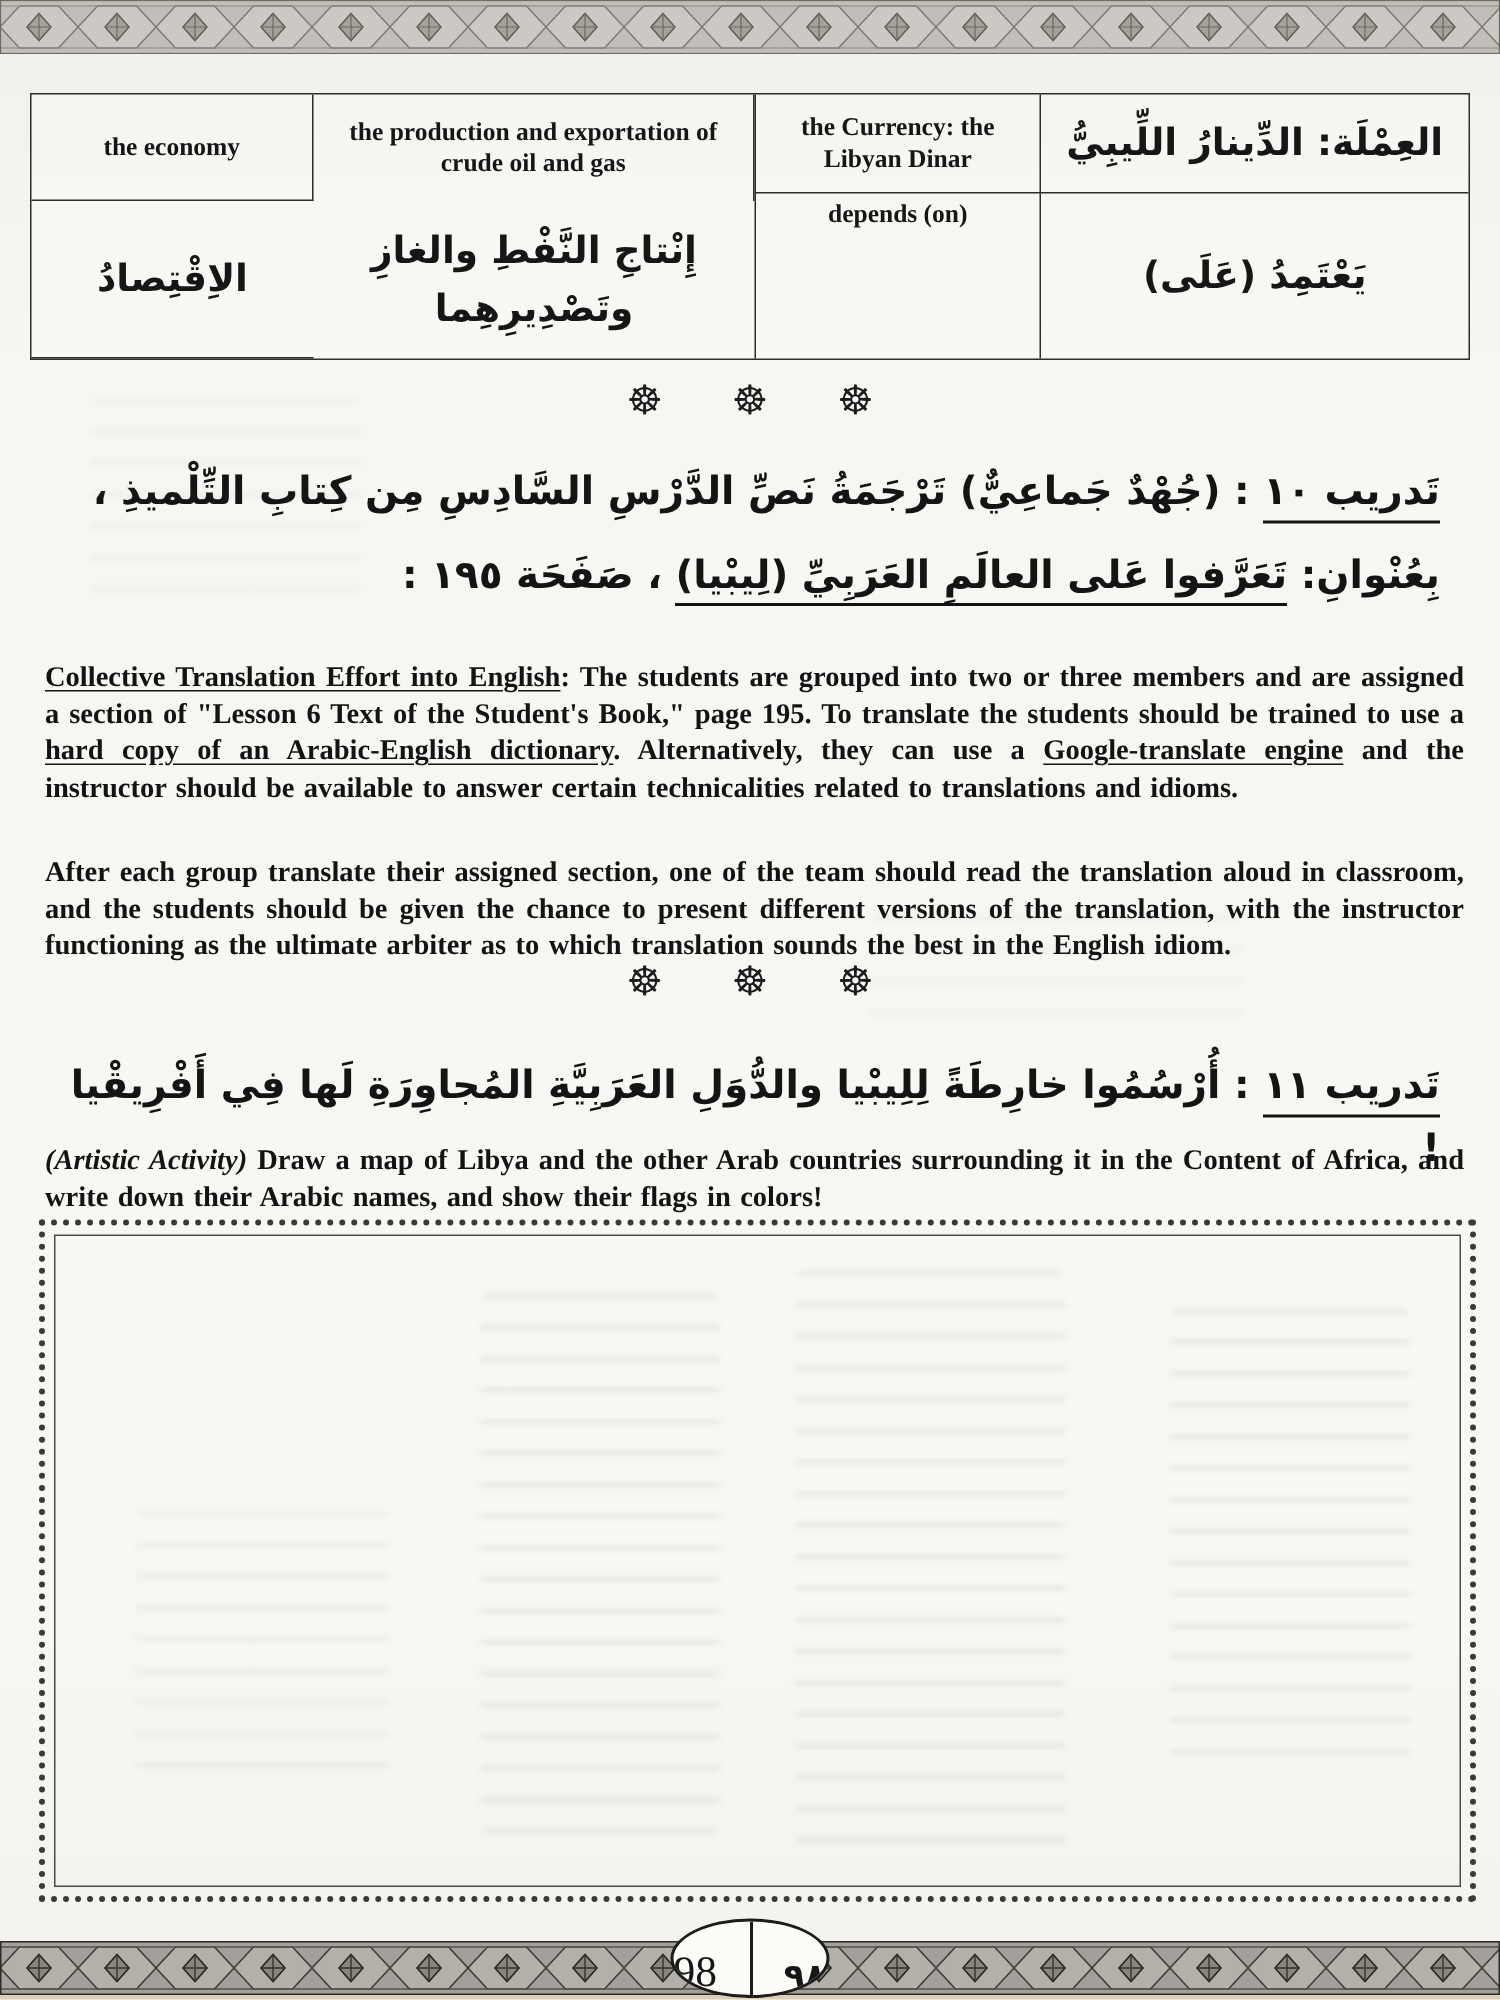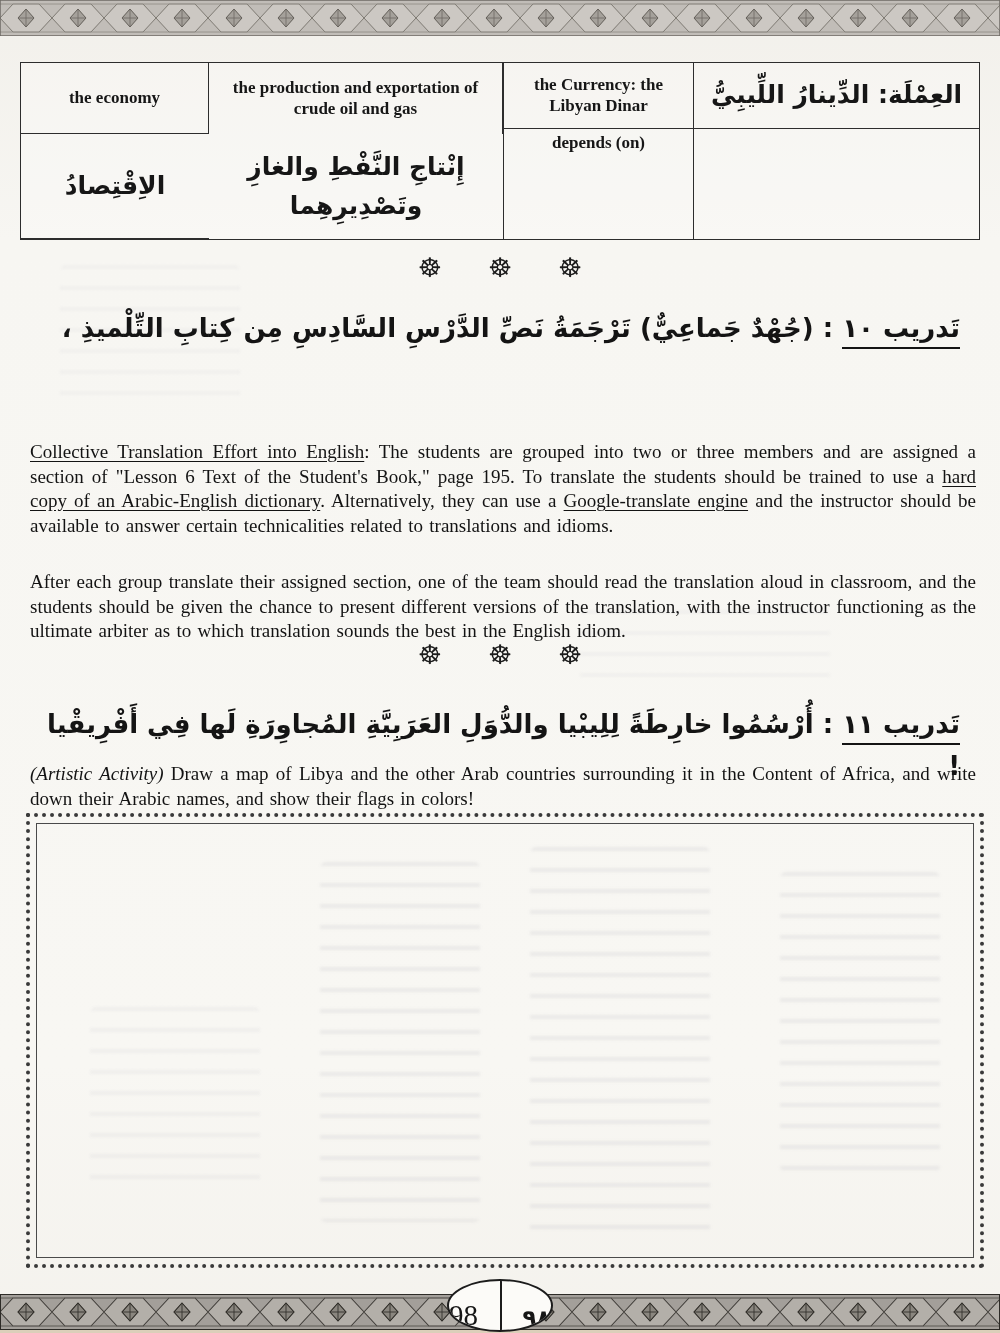--- a/index.html
+++ b/index.html
@@ -43,21 +43,21 @@
     font-family:"DejaVu Sans",sans-serif;font-weight:700;font-size:26px;line-height:1.6;color:#141414;
   }
   .ex10-l1{top:308px;}
   .ex10-l2{top:364px;}
   .ex11-l1{top:688px;margin-top:16px;}
   .u-ar{border-bottom:2.4px solid #141414;padding-bottom:4px;}
   .u-ar2{border-bottom:2.2px solid #141414;padding-bottom:3px;}
   
   .para{
     position:absolute;left:30px;width:946px;
-    font-family:"Liberation Serif",serif;font-weight:400;font-size:19px;line-height:24.6px;
+    font-family:"Liberation Serif",serif;font-weight:700;font-size:19px;line-height:24.6px;
     text-align:justify;color:#131313;word-spacing:1.5px;
   }
   .para-1{top:421px;}
   .para-2{top:551px;}
   .note{top:743px;}
   .u-en{text-decoration:underline;text-underline-offset:3px;}
   .it{font-style:italic;}
   
   .draw-box{
     position:absolute;top:813px;left:26px;width:958px;height:455px;box-sizing:border-box;
@@ -108,31 +108,35 @@
     <div class="vt-half vt-left">
       <div class="vt-cell c-en b-r b-b">the economy</div>
       <div class="vt-cell c-en b-r">the production and exportation of crude oil and gas</div>
       <div class="vt-cell c-ar b-b" dir="rtl" lang="ar">الاِقْتِصادُ</div>
       <div class="vt-cell c-ar" dir="rtl" lang="ar">إِنْتاجِ النَّفْطِ والغازِ وتَصْدِيرِهِما</div>
     </div>
     <div class="vt-half vt-right">
       <div class="vt-cell c-en b-r b-b">the Currency: the  Libyan Dinar</div>
       <div class="vt-cell c-ar b-b" dir="rtl" lang="ar">العِمْلَة: الدِّينارُ اللِّيبِيُّ</div>
       <div class="vt-cell c-en b-r top-align">depends (on)</div>
+      <div class="vt-cell c-ar" dir="rtl" lang="ar">يَعْتَمِدُ (عَلَى)</div>
     </div>
   </div>
 
   <div class="ornament-row orn-1">
     <span>☸</span>
     <span>☸</span>
     <span>☸</span>
   </div>
 
   <div class="ar-line ex10-l1" lang="ar">
     <span class="u-ar">تَدريب ١٠</span><span> : </span><span>(جُهْدٌ جَماعِيٌّ) تَرْجَمَةُ نَصِّ الدَّرْسِ السَّادِسِ مِن كِتابِ التِّلْميذِ ،</span>
+  </div>
+  <div class="ar-line ex10-l2" lang="ar">
+    <span>بِعُنْوانِ: </span><span class="u-ar2">تَعَرَّفوا عَلى العالَمِ العَرَبِيِّ (لِيبْيا)</span><span> ، صَفَحَة ١٩٥ :</span>
   </div>
 
   <p class="para para-1">
     <span class="u-en">Collective Translation Effort into English</span><span>: The students are grouped into two or three members and are assigned a section of "Lesson 6 Text of the Student's Book," page 195. To translate the students should be trained to use a </span><span class="u-en">hard copy of an Arabic-English dictionary</span><span>. Alternatively, they can use a </span><span class="u-en">Google-translate engine</span><span> and the instructor should be available to answer certain technicalities related to translations and idioms.</span>
   </p>
 
   <p class="para para-2">
     <span>After each group translate their assigned section, one of the team should read the translation aloud in classroom, and the students should be given the chance to present different versions of the translation, with the instructor functioning as the ultimate arbiter as to which translation sounds the best in the English idiom.</span>
   </p>
 

